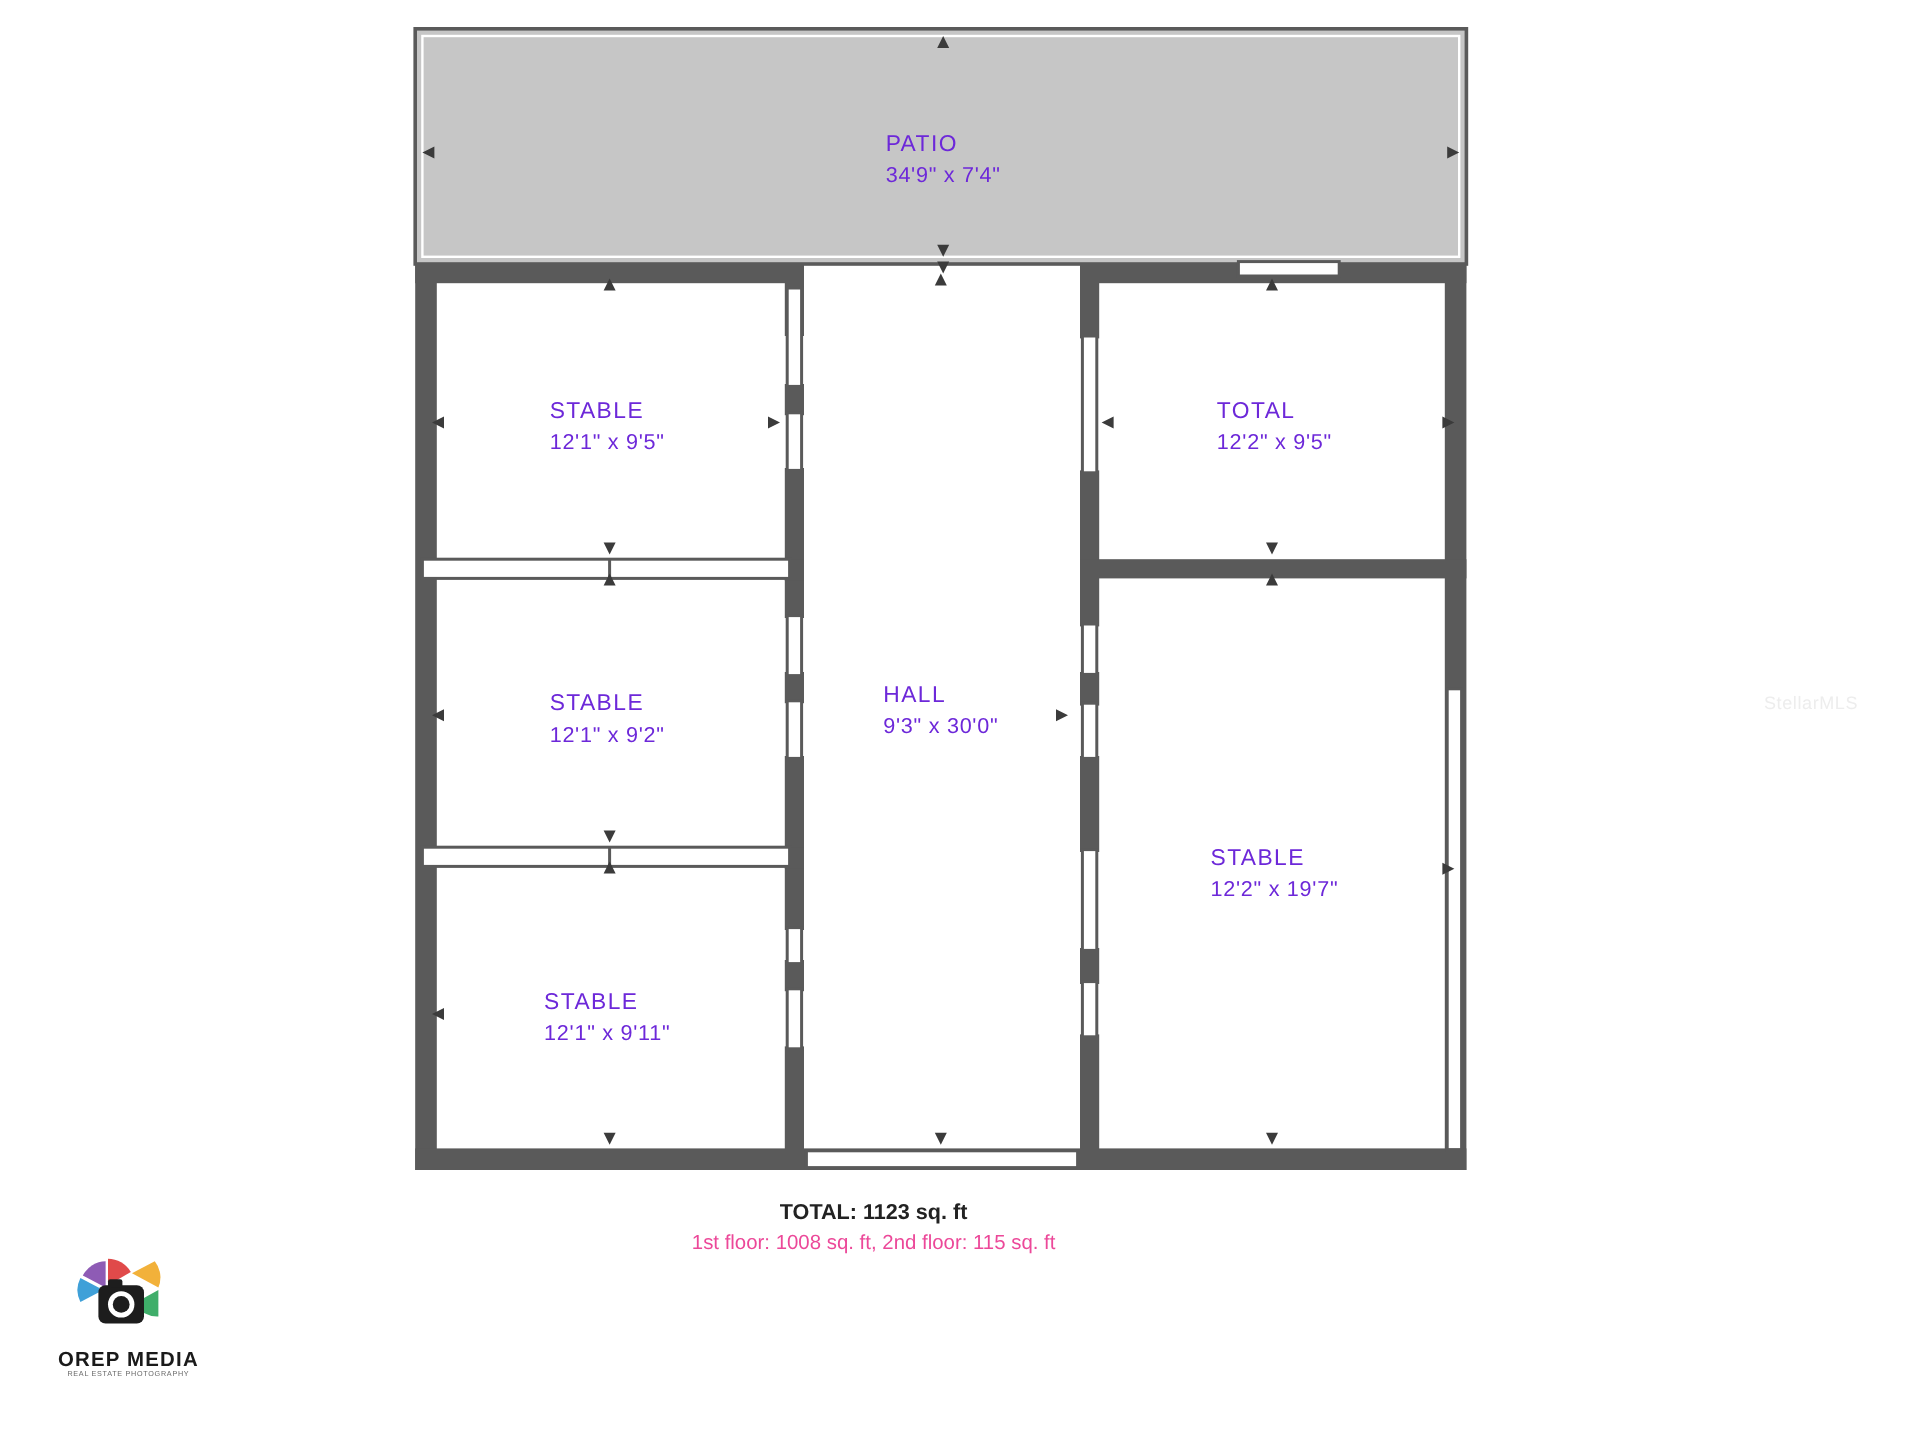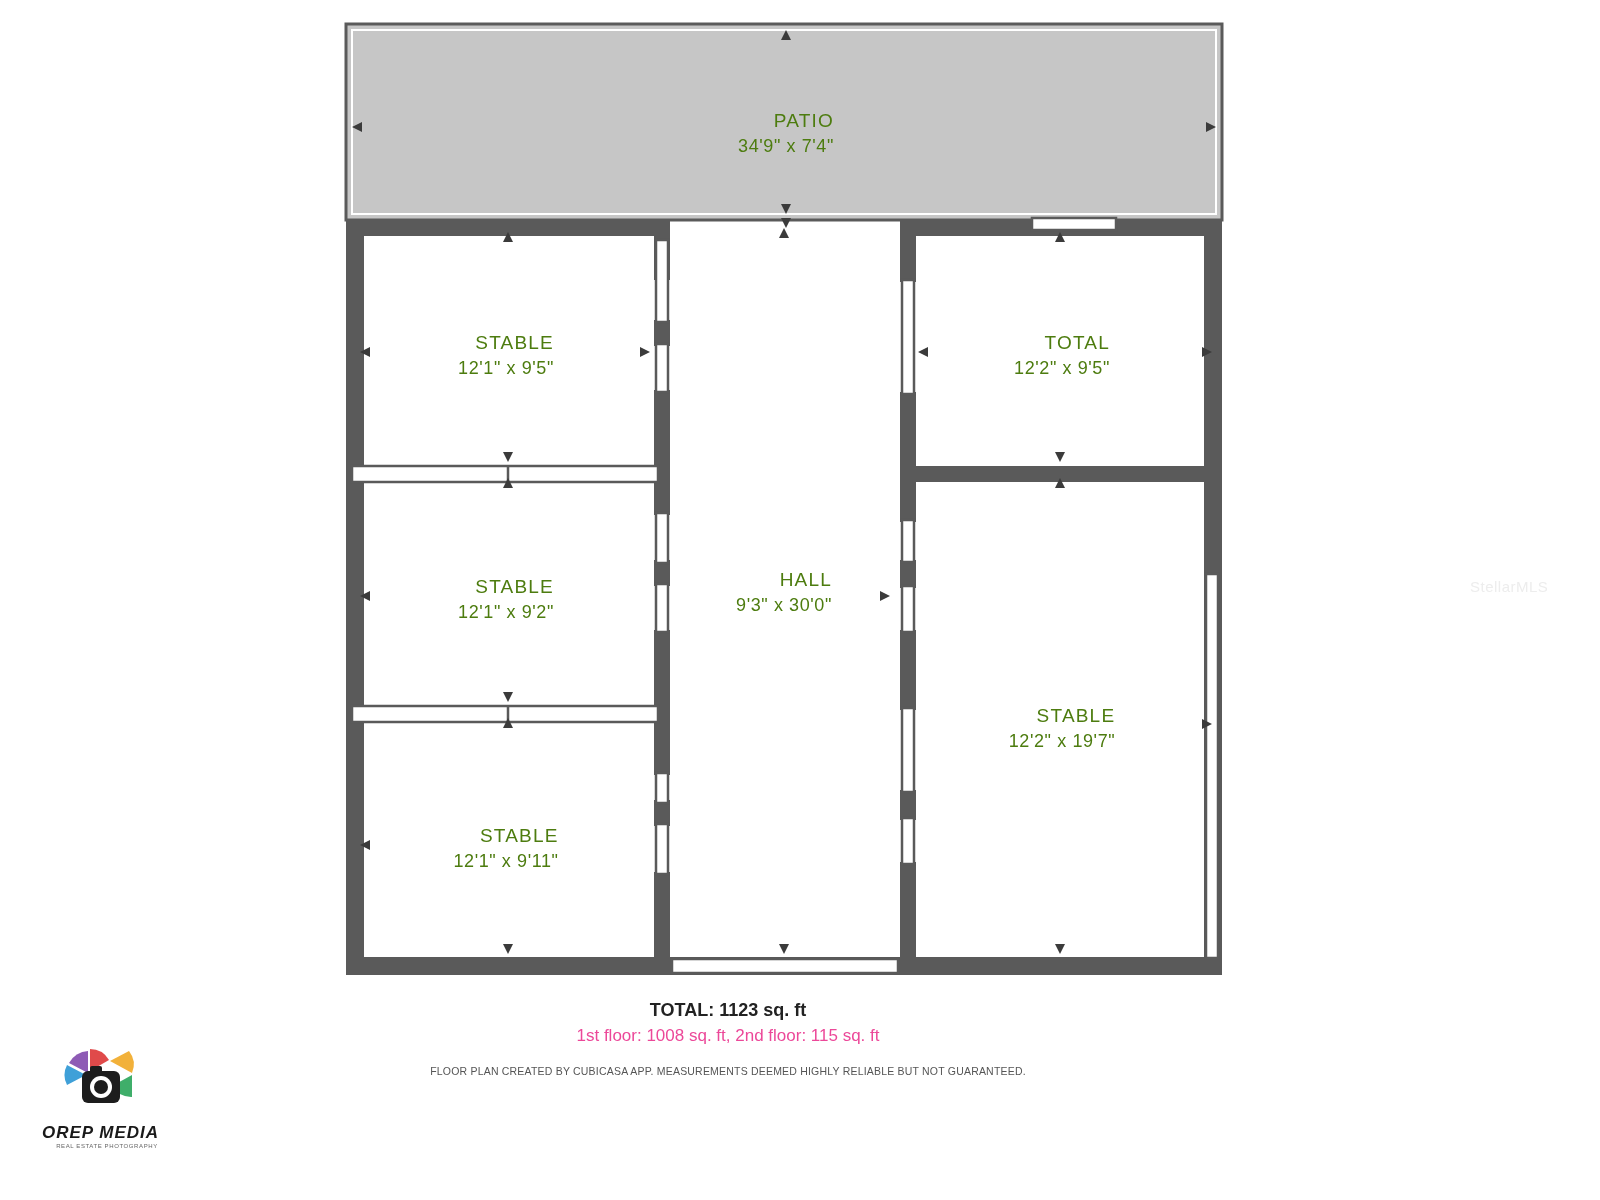--- a/index.html
+++ b/index.html
@@ -20,22 +20,22 @@
   #plan {
     position: absolute;
     left: 0;
     top: 0;
     width: 1600px;
     height: 1000px;
   }
 
   .room-label {
     position: absolute;
-    text-align: right;
-    color: #4d7c0f;
+    text-align: left;
+    color: #6d28d9;
     line-height: 1.35;
     letter-spacing: 0.5px;
     white-space: nowrap;
     transform: translate(-50%, -50%);
   }
   .room-label .name {
     font-size: 19px;
     letter-spacing: 1.2px;
   }
   .room-label .dims {
@@ -75,25 +75,25 @@
     left: 42px;
     top: 1045px;
     width: 130px;
     height: 115px;
   }
   #logo .brand {
     position: absolute;
     left: 0;
     top: 78px;
     width: 130px;
+    text-align: center;
     font-size: 17px;
     font-weight: bold;
     letter-spacing: 1px;
     color: #1a1a1a;
-    font-style: italic;
   }
   #logo .sub {
     position: absolute;
     left: 0;
     top: 98px;
     width: 130px;
     text-align: center;
     font-size: 6px;
     letter-spacing: 0.6px;
     color: #666;
@@ -258,21 +258,20 @@
     <div class="name">STABLE</div>
     <div class="dims">12'1" x 9'11"</div>
   </div>
 
   <div id="watermark">StellarMLS</div>
 </div>
 
 <div id="summary">
   <div class="total">TOTAL: 1123 sq. ft</div>
   <div class="line">1st floor: 1008 sq. ft, 2nd floor: 115 sq. ft</div>
-  <div class="disclaimer">FLOOR PLAN CREATED BY CUBICASA APP. MEASUREMENTS DEEMED HIGHLY RELIABLE BUT NOT GUARANTEED.</div>
 </div>
 
 <div id="logo">
   <svg width="130" height="78" viewBox="0 0 130 78">
 
     <path d="M48 26 L48 4 A22 22 0 0 1 67 15 Z" fill="#e04a4a"></path>
     <path d="M68 16 L87 6 A22 22 0 0 1 90 28 Z" fill="#f2b13a"></path>
     <path d="M90 30 L90 52 A22 22 0 0 1 70 41 Z" fill="#3fae6a"></path>
     <path d="M46 28 L27 18 A22 22 0 0 1 46 6 Z" fill="#8e5bb5"></path>
     <path d="M44 30 L25 40 A22 22 0 0 1 25 20 Z" fill="#3fa0d8"></path>

